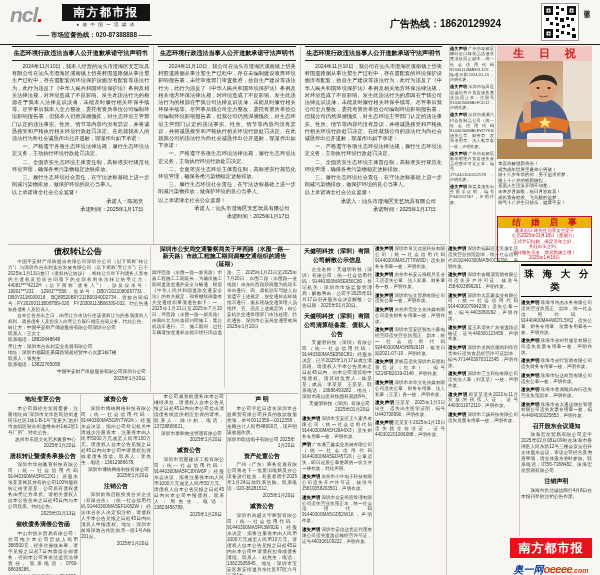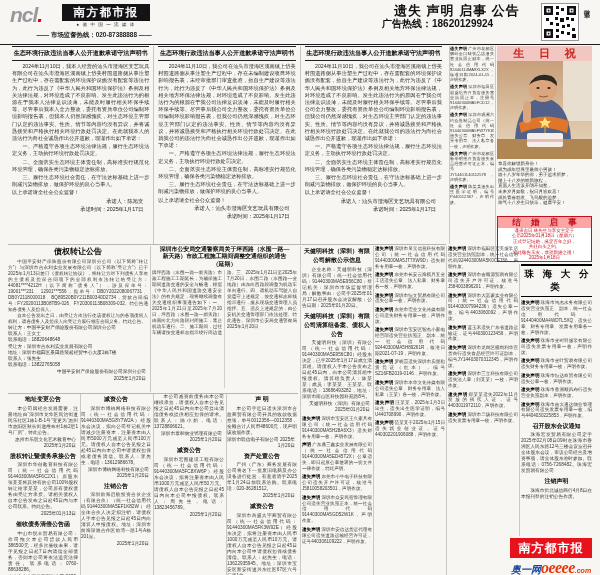--- a/index.html
+++ b/index.html
@@ -8,21 +8,21 @@
   .abs{position:absolute;}
   
   #masthead{left:0;top:0;width:600px;height:44px;border-bottom:1.5px solid #1c1c1c;background:#f7f6f2;}
   #nd-logo{left:10px;top:3px;font-weight:bold;font-style:italic;font-size:21px;color:#97999d;letter-spacing:-1px;}
   #nd-logo .dot{color:#d6000f;}
   #paper-box{left:62px;top:4px;width:88px;height:17px;background:#141414;color:#fff;font-size:11.5px;font-weight:bold;text-align:center;line-height:17px;letter-spacing:1.5px;font-family:"Liberation Serif","DejaVu Serif",serif;}
   #tagline{left:62px;top:22px;width:88px;font-size:4.6px;color:#333;text-align:center;letter-spacing:1px;}
   #sup-hotline{left:6px;top:31px;width:176px;font-size:6.4px;color:#222;text-align:center;font-weight:bold;}
   #page-title{left:184px;top:-1px;width:208px;height:44px;font-size:37px;font-weight:900;color:#0d0d0d;text-align:center;line-height:44px;letter-spacing:1px;}
   #services{left:394px;top:2px;width:146px;font-size:13px;font-weight:900;color:#111;letter-spacing:1px;}
-  #ad-hotline{left:382px;top:17px;width:146px;font-size:10px;font-weight:bold;color:#111;}
+  #ad-hotline{left:390px;top:17px;width:146px;font-size:10px;font-weight:bold;color:#111;}
   #agency{left:394px;top:29px;width:152px;font-size:9px;font-weight:bold;color:#111;}
   #qr{left:541px;top:3px;width:36px;height:36px;background:#fff;border:1px solid #999;}
   #qr-caption{left:581px;top:4px;width:10px;height:36px;writing-mode:vertical-rl;font-size:6.5px;color:#222;letter-spacing:1px;}
   
   #decl-row{left:8px;top:46px;width:438px;height:198px;display:flex;gap:0;}
   .decl-col{flex:1;padding:0 4px;overflow:hidden;border-right:1px solid #c9c6c0;}
   .decl-col:last-child{border-right:none;}
   .decl-h{font-size:6.1px;font-weight:bold;color:#0c0c0c;text-align:center;border-top:1.4px solid #222;border-bottom:1.2px solid #222;padding:2px 0;margin-bottom:2px;}
   .decl-body,.decl-item{font-size:5.2px;line-height:7.2px;text-align:justify;text-indent:2em;color:#2b2b2b;margin:0;}
   .decl-item{margin-top:1px;}
@@ -46,51 +46,50 @@
   #traffic-body{font-size:4.6px;line-height:6px;text-align:justify;color:#3a3a3a;column-count:2;column-gap:5px;column-rule:1px solid #d2cfc9;height:118px;}
   
   #lost-narrow{left:450px;top:46px;width:44px;height:212px;}
   #lost-narrow .entry{font-size:4.1px;line-height:5.2px;margin-bottom:2px;}
   #bday{left:497px;top:46px;width:95px;}
   #bday-banner{height:15px;background:#f2c6c1;color:#cb251f;font-weight:900;font-size:11px;line-height:15px;text-align:center;letter-spacing:6px;text-indent:6px;font-family:"Liberation Serif","DejaVu Serif",serif;}
   #bday-photo{width:95px;height:98px;display:block;}
   #bday-caption{padding:2px 1px 0;}
   .cap-line{font-size:4.5px;line-height:5.6px;color:#333;}
   #wedding{left:497px;top:216px;width:93px;height:44px;border:1px solid #c3121f;background:#fff;}
-  #wed-banner{background:#fca5a5;color:#c3121f;font-weight:900;font-size:8.5px;line-height:11px;text-align:center;letter-spacing:4px;text-indent:4px;font-family:"Liberation Serif","DejaVu Serif",serif;}
+  #wed-banner{background:#eab308;color:#c3121f;font-weight:900;font-size:8.5px;line-height:11px;text-align:center;letter-spacing:4px;text-indent:4px;font-family:"Liberation Serif","DejaVu Serif",serif;}
   .wed-line{font-size:4.5px;line-height:5.4px;color:#c3121f;text-align:center;}
   #zhuhai-col{left:521px;top:264px;width:71px;height:311px;}
   #zhuhai-h{font-size:9.5px;font-weight:900;color:#0a0a0a;text-align:center;letter-spacing:3px;text-indent:3px;border-top:2px solid #000;border-bottom:1.6px solid #000;padding:2px 0;margin-bottom:3px;}
   
   .gcol{top:246px;width:70px;height:329px;}
   #g5{left:302px;} #g6{left:375px;} #g7{left:448px;}
   .bcol{top:394px;width:70px;height:181px;}
   #g1{left:8px;} #g2{left:81px;} #g3{left:154px;} #g4{left:227px;}
   
   #footer-logo{left:510px;top:538px;width:82px;height:37px;background:#f7f6f2;}
   #flogo-box{width:82px;height:20px;background:#e8121c;color:#fff;font-weight:900;font-size:12px;line-height:20px;text-align:center;letter-spacing:1px;font-family:"Liberation Serif","DejaVu Serif",serif;}
   #flogo-site{font-style:italic;font-weight:bold;margin-top:1px;text-align:center;}
   #site-cn{color:#1746a0;font-size:10px;margin-top:40px;}
-  #site-dom{color:#e8380d;font-size:16px;letter-spacing:-0.5px;font-family:Liberation Serif, serif;}
+  #site-dom{color:#e8380d;font-size:11px;letter-spacing:-0.5px;}
   #site-tld{color:#e8380d;font-size:7px;}
   
   .vline{width:1px;background:#ccc9c3;}
   .hline{height:1px;background:#b9b6b0;}
 </style>
 </head>
 <body>
 
 <div id="page">
 
   <div id="masthead" class="abs">
     <div id="nd-logo" class="abs"><span>ncl</span><span class="dot">.</span></div>
     <div id="paper-box" class="abs">南方都市报</div>
     <div id="tagline" class="abs">● 做 中 国 一 流 媒 体</div>
     <div id="sup-hotline" class="abs">—— 市场监督热线：020-87388888 ——</div>
-    <div id="services" class="abs">遗失 声明 启事 公告</div>
     <div id="ad-hotline" class="abs">广告热线：18620129924</div>
     <div id="qr" class="abs">
       <svg width="36" height="36" viewBox="0 0 36 36">
         <rect width="36" height="36" fill="#fff"></rect>
         <g fill="#111">
           <rect x="2" y="2" width="9" height="9"></rect>
             <rect x="25" y="2" width="9" height="9"></rect>
             <rect x="2" y="25" width="9" height="9"></rect>
           <rect x="14" y="2" width="3" height="3"></rect>
             <rect x="19" y="4" width="3" height="3"></rect>

